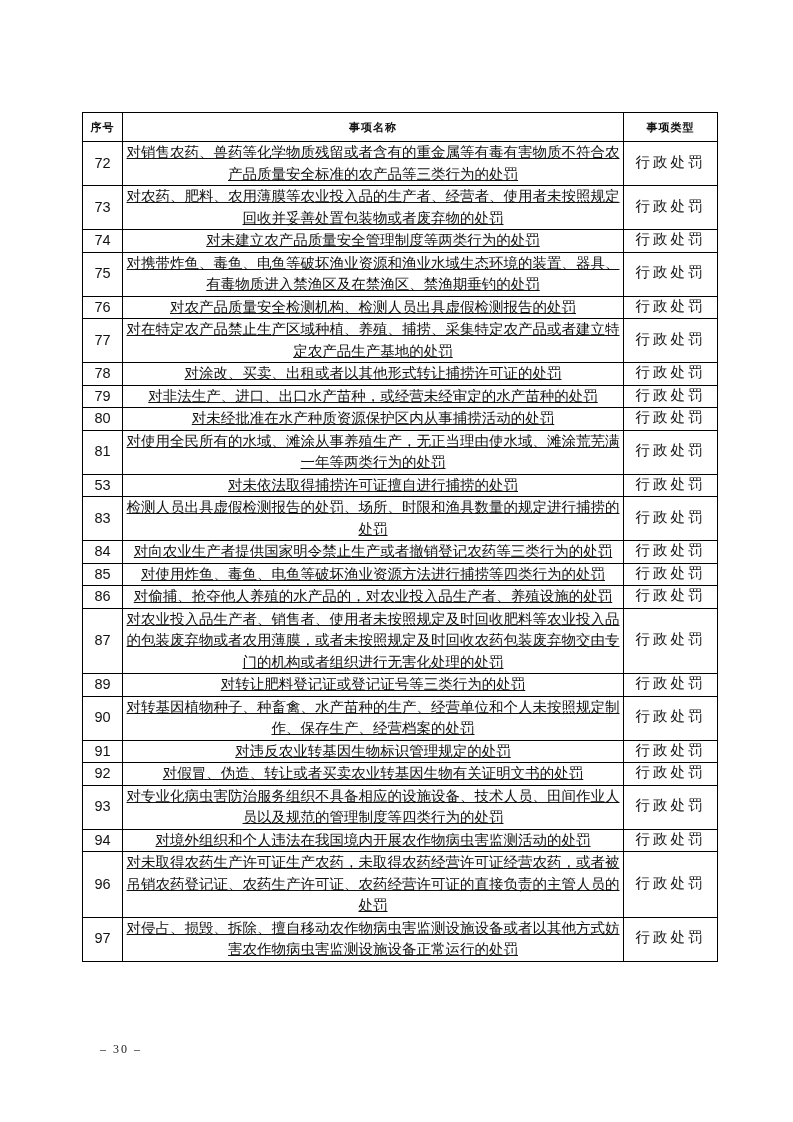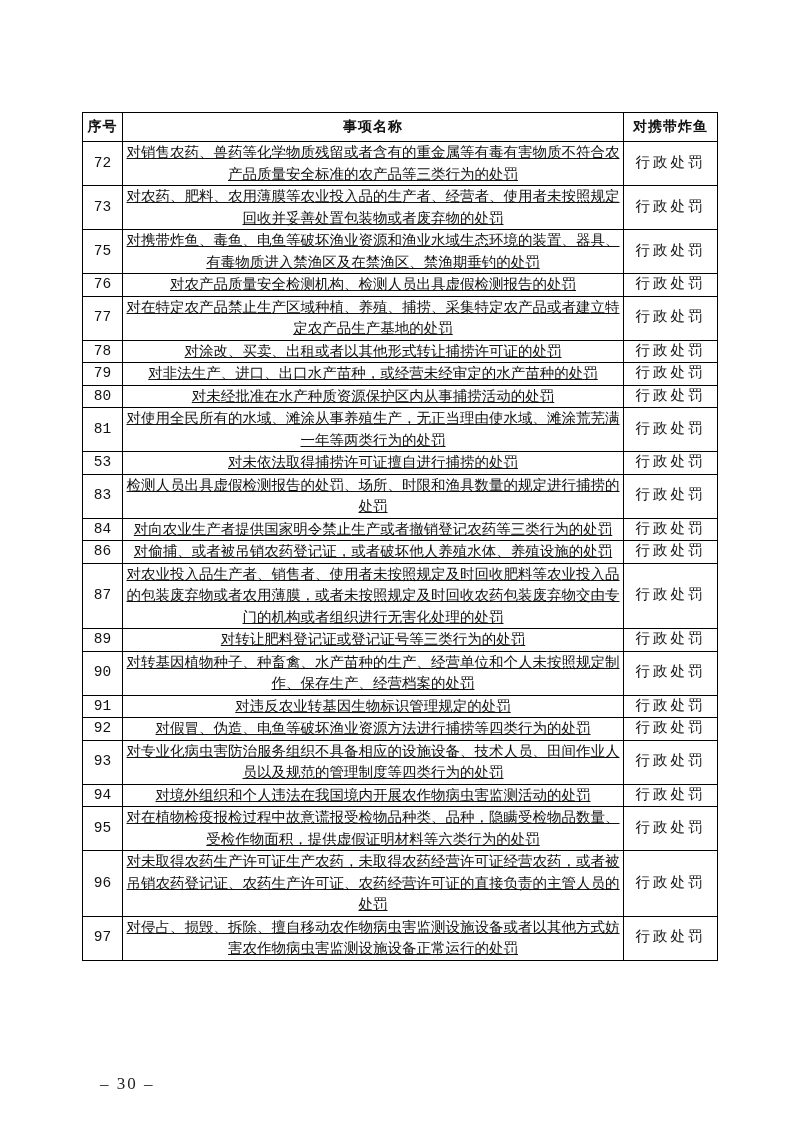--- a/index.html
+++ b/index.html
@@ -28,83 +28,87 @@
   table.items col.col-name { width: 501px; }
   table.items col.col-type { width: 94px; }
   table.items th, table.items td {
     border: 1px solid #000000;
     text-align: center;
     vertical-align: middle;
     overflow: hidden;
   }
   table.items th {
     font-weight: bold;
-    font-size: 14px;
+    font-size: 11px;
     height: 26px;
     padding: 1px 2px;
     letter-spacing: 1px;
   }
   table.items td {
     font-size: 14.5px;
     line-height: 21.5px;
     padding: 0 2px;
   }
   td.c-no {
     font-size: 15px;
-    font-family: Liberation Mono, monospace;
+    font-family: Liberation Sans, sans-serif;
   }
   td.c-name {
     padding: 0 8px;
     text-decoration: underline;
   }
   td.c-type {
     letter-spacing: 3px;
     font-family: Liberation Mono, monospace;
   }
   .page-number {
     position: absolute;
     left: 100px;
     top: 1042px;
-    font-size: 17px;
+    font-size: 12px;
     color: #222222;
     letter-spacing: 2px;
     white-space: pre;
-    margin-top: 32px;
   }
 </style>
 </head>
 <body>
 
 <div class="sheet">
 
   <table class="items">
     <colgroup>
       <col class="col-no">
       <col class="col-name">
       <col class="col-type">
     </colgroup>
     <thead>
       <tr>
         <th>序号</th>
         <th>事项名称</th>
-        <th>对携带炸鱼</th>
+        <th>事项类型</th>
       </tr>
     </thead>
     <tbody>
         <tr>
           <td class="c-no">72</td>
           <td class="c-name">对销售农药、兽药等化学物质残留或者含有的重金属等有毒有害物质不符合农产品质量安全标准的农产品等三类行为的处罚</td>
           <td class="c-type">行政处罚</td>
         </tr>
         <tr>
           <td class="c-no">73</td>
           <td class="c-name">对农药、肥料、农用薄膜等农业投入品的生产者、经营者、使用者未按照规定回收并妥善处置包装物或者废弃物的处罚</td>
           <td class="c-type">行政处罚</td>
         </tr>
         <tr>
+          <td class="c-no">74</td>
+          <td class="c-name">对未建立农产品质量安全管理制度等两类行为的处罚</td>
+          <td class="c-type">行政处罚</td>
+        </tr>
+        <tr>
           <td class="c-no">75</td>
           <td class="c-name">对携带炸鱼、毒鱼、电鱼等破坏渔业资源和渔业水域生态环境的装置、器具、有毒物质进入禁渔区及在禁渔区、禁渔期垂钓的处罚</td>
           <td class="c-type">行政处罚</td>
         </tr>
         <tr>
           <td class="c-no">76</td>
           <td class="c-name">对农产品质量安全检测机构、检测人员出具虚假检测报告的处罚</td>
           <td class="c-type">行政处罚</td>
         </tr>
         <tr>
@@ -141,22 +145,27 @@
           <td class="c-no">83</td>
           <td class="c-name">检测人员出具虚假检测报告的处罚、场所、时限和渔具数量的规定进行捕捞的处罚</td>
           <td class="c-type">行政处罚</td>
         </tr>
         <tr>
           <td class="c-no">84</td>
           <td class="c-name">对向农业生产者提供国家明令禁止生产或者撤销登记农药等三类行为的处罚</td>
           <td class="c-type">行政处罚</td>
         </tr>
         <tr>
+          <td class="c-no">85</td>
+          <td class="c-name">对使用炸鱼、毒鱼、电鱼等破坏渔业资源方法进行捕捞等四类行为的处罚</td>
+          <td class="c-type">行政处罚</td>
+        </tr>
+        <tr>
           <td class="c-no">86</td>
-          <td class="c-name">对偷捕、或者被吊销农药登记证，或者破坏他人养殖水体、养殖设施的处罚</td>
+          <td class="c-name">对偷捕、抢夺他人养殖的水产品的，对农业投入品生产者、养殖设施的处罚</td>
           <td class="c-type">行政处罚</td>
         </tr>
         <tr>
           <td class="c-no">87</td>
           <td class="c-name">对农业投入品生产者、销售者、使用者未按照规定及时回收肥料等农业投入品的包装废弃物或者农用薄膜，或者未按照规定及时回收农药包装废弃物交由专门的机构或者组织进行无害化处理的处罚</td>
           <td class="c-type">行政处罚</td>
         </tr>
         <tr>
           <td class="c-no">89</td>
           <td class="c-name">对转让肥料登记证或登记证号等三类行为的处罚</td>
@@ -167,39 +176,34 @@
           <td class="c-name">对转基因植物种子、种畜禽、水产苗种的生产、经营单位和个人未按照规定制作、保存生产、经营档案的处罚</td>
           <td class="c-type">行政处罚</td>
         </tr>
         <tr>
           <td class="c-no">91</td>
           <td class="c-name">对违反农业转基因生物标识管理规定的处罚</td>
           <td class="c-type">行政处罚</td>
         </tr>
         <tr>
           <td class="c-no">92</td>
-          <td class="c-name">对假冒、伪造、电鱼等破坏渔业资源方法进行捕捞等四类行为的处罚</td>
+          <td class="c-name">对假冒、伪造、转让或者买卖农业转基因生物有关证明文书的处罚</td>
           <td class="c-type">行政处罚</td>
         </tr>
         <tr>
           <td class="c-no">93</td>
           <td class="c-name">对专业化病虫害防治服务组织不具备相应的设施设备、技术人员、田间作业人员以及规范的管理制度等四类行为的处罚</td>
           <td class="c-type">行政处罚</td>
         </tr>
         <tr>
           <td class="c-no">94</td>
           <td class="c-name">对境外组织和个人违法在我国境内开展农作物病虫害监测活动的处罚</td>
           <td class="c-type">行政处罚</td>
         </tr>
         <tr>
-          <td class="c-no">95</td>
-          <td class="c-name">对在植物检疫报检过程中故意谎报受检物品种类、品种，隐瞒受检物品数量、受检作物面积，提供虚假证明材料等六类行为的处罚</td>
-          <td class="c-type">行政处罚</td>
-        </tr>
-        <tr>
           <td class="c-no">96</td>
           <td class="c-name">对未取得农药生产许可证生产农药，未取得农药经营许可证经营农药，或者被吊销农药登记证、农药生产许可证、农药经营许可证的直接负责的主管人员的处罚</td>
           <td class="c-type">行政处罚</td>
         </tr>
         <tr>
           <td class="c-no">97</td>
           <td class="c-name">对侵占、损毁、拆除、擅自移动农作物病虫害监测设施设备或者以其他方式妨害农作物病虫害监测设施设备正常运行的处罚</td>
           <td class="c-type">行政处罚</td>
         </tr>
       </tbody>

